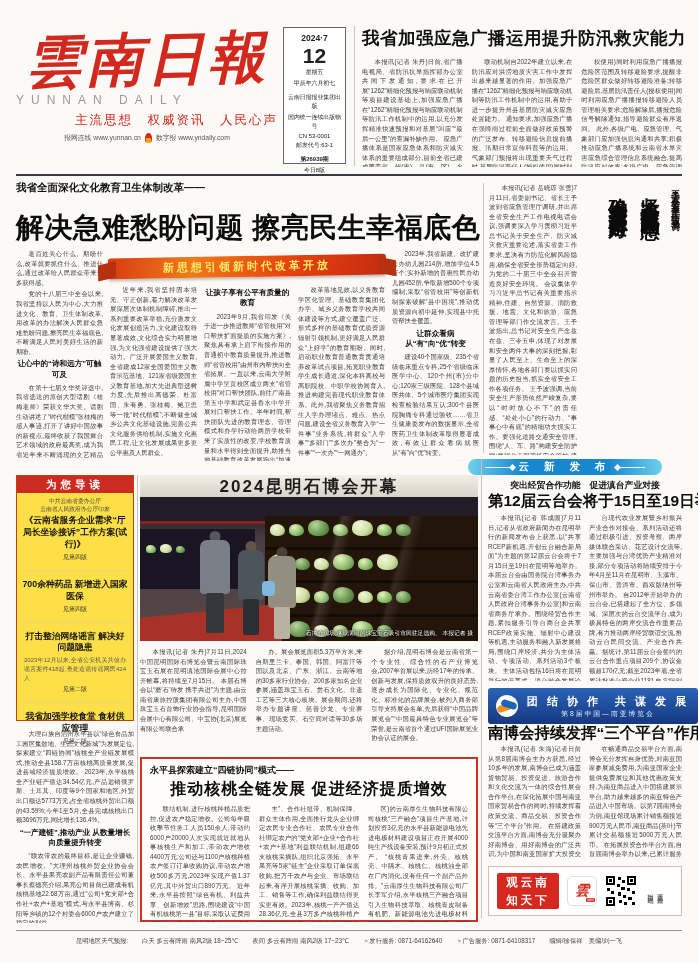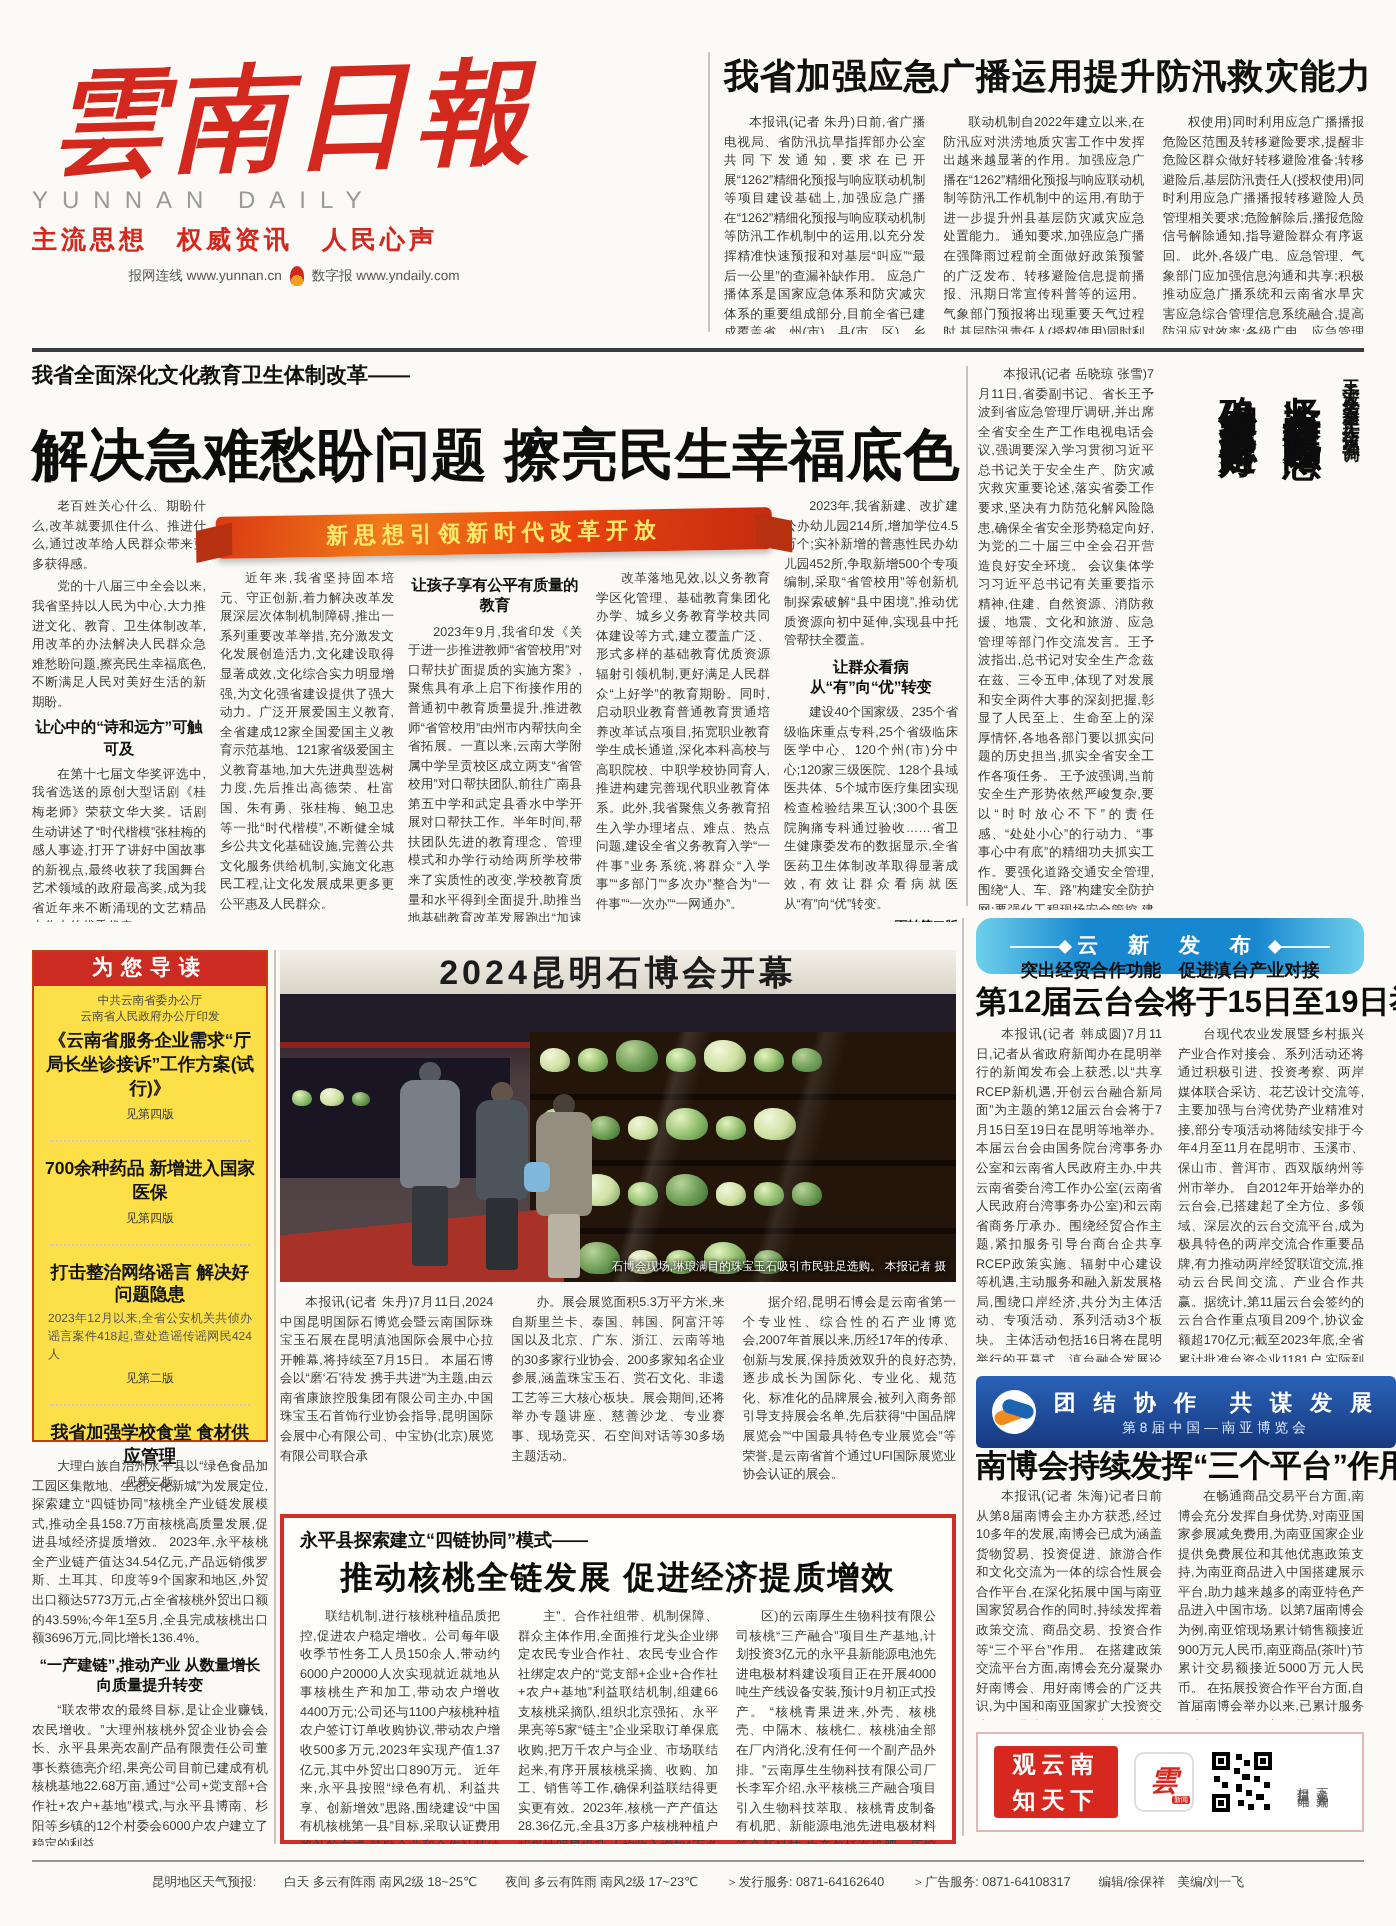--- a/index.html
+++ b/index.html
@@ -10,21 +10,21 @@
   .bodytext p{margin:0 0 2px;text-indent:2em;}
   .cols{display:flex;}
   .vline{border-left:1px solid #c9c5bd;width:0;}
   .subhead{font-weight:bold;color:#111;text-align:center;font-size:7.6px;line-height:1.35;margin:3px 0;text-indent:0;}
   .jump{font-weight:bold;text-align:right;font-size:6.3px;color:#111;text-indent:0;}
 
   
   .mast-title{font-family:"DejaVu Serif","Liberation Serif",serif;font-weight:bold;font-style:italic;
               color:#d2281e;font-size:57px;letter-spacing:4px;line-height:1;transform:rotate(-1.5deg);}
   .mast-en{color:#9a9a98;font-size:12px;letter-spacing:7px;}
-  .mast-slogan{color:#d2281e;font-weight:bold;font-size:12.5px;letter-spacing:2px;text-align:left;}
+  .mast-slogan{color:#d2281e;font-weight:normal;font-size:12.5px;letter-spacing:2px;text-align:right;}
   .mast-links{font-size:6.8px;color:#555;display:flex;align-items:center;justify-content:center;gap:4px;}
 
   .datebox{border:1px solid #666;background:#fff;text-align:center;font-size:5.9px;color:#222;
            display:flex;flex-direction:column;align-items:center;padding:5px 2px;box-sizing:border-box;gap:2px;}
   .datebox .ym{font-size:8.5px;font-weight:bold;}
   .datebox .day{font-size:21px;font-weight:bold;line-height:1;}
 
   .top-headline{font-size:17.5px;font-weight:900;color:#111;letter-spacing:0.5px;white-space:nowrap;}
 
   .lead-kicker{font-size:10.5px;font-weight:bold;color:#111;}
@@ -117,20 +117,32 @@
     <div class="mast-title" style="text-align:center;margin-top:8px;">雲南日報</div>
     <div class="mast-en" style="margin-top:6px;">YUNNAN DAILY</div>
     <div class="mast-slogan" style="margin-top:5px;">主流思想　权威资讯　人民心声</div>
     <div class="mast-links" style="margin-top:4px;">
       <span>报网连线 www.yunnan.cn</span>
       <span style="display:inline-block;width:7px;height:10px;background:radial-gradient(circle at 50% 75%,#f3a11a 0 35%,#d2281e 36% 100%);border-radius:50% 50% 40% 40%;"></span>
       <span>数字报 www.yndaily.com</span>
     </div>
   </div>
 
+  <div class="abs datebox" style="left:283px;top:27px;width:63px;height:137px;">
+    <div class="ym">2024·7</div>
+    <div class="day">12</div>
+    <div>星期五</div>
+    <div>甲辰年六月初七</div>
+    <div style="margin-top:3px;">云南日报报业集团出版</div>
+    <div>国内统一连续出版物号</div>
+    <div>CN 53-0001</div>
+    <div>邮发代号:63-1</div>
+    <div style="margin-top:3px;font-weight:bold;">第26939期</div>
+    <div>今日8版</div>
+  </div>
 
   <div class="abs vline" style="left:354px;top:26px;height:140px;"></div>
 
   <div class="abs" style="left:362px;top:26px;width:320px;height:144px;">
     <div class="top-headline">我省加强应急广播运用提升防汛救灾能力</div>
     <div class="cols" style="margin-top:7px;gap:9px;">
       <div class="bodytext" style="width:101px;height:110px;">
           <p>本报讯(记者 朱丹)日前,省广播电视局、省防汛抗旱指挥部办公室共同下发通知,要求在已开展“1262”精细化预报与响应联动机制等项目建设基础上,加强应急广播在“1262”精细化预报与响应联动机制等防汛工作机制中的运用,以充分发挥精准快速预报和对基层“叫应”“最后一公里”的查漏补缺作用。 应急广播体系是国家应急体系和防灾减灾体系的重要组成部分,目前全省已建成覆盖省、州(市)、县(市、区)、乡镇、行政村二级以上自然村的应急广播体系,各类应急广播主动发布终端超过13.6万个,“1262”精细化预报与响应</p>
         </div>
       <div class="bodytext" style="width:101px;height:110px;">
@@ -182,21 +194,21 @@
     <div class="bodytext" style="width:88px;height:272px;">
         <p>本报讯(记者 岳晓琼 张雪)7月11日,省委副书记、省长王予波到省应急管理厅调研,并出席全省安全生产工作电视电话会议,强调要深入学习贯彻习近平总书记关于安全生产、防灾减灾救灾重要论述,落实省委工作要求,坚决有力防范化解风险隐患,确保全省安全形势稳定向好,为党的二十届三中全会召开营造良好安全环境。 会议集体学习习近平总书记有关重要指示精神,住建、自然资源、消防救援、地震、文化和旅游、应急管理等部门作交流发言。王予波指出,总书记对安全生产念兹在兹、三令五申,体现了对发展和安全两件大事的深刻把握,彰显了人民至上、生命至上的深厚情怀,各地各部门要以抓实问题的历史担当,抓实全省安全工作各项任务。 王予波强调,当前安全生产形势依然严峻复杂,要以“时时放心不下”的责任感、“处处小心”的行动力、“事事心中有底”的精细功夫抓实工作。要强化道路交通安全管理,围绕“人、车、路”构建安全防护网;要强化工程现场安全管控,建设平安工地;要强化矿山安全治理,严格落实“八条硬措施”;要强化危险化学品安全治理,突出时令特点,因时因势防范化解洪涝、地质灾害、森林草原火灾等风险,坚持防抗救一体化;要强化燃气安全集中攻坚,解决好问题隐患,从根本上消除隐患、从根本上解决问题,加强预判预警和应急演练,最大限度减少灾害损失。</p>
       </div>
     <div class="vert" style="flex:1;height:272px;overflow:hidden;">
       <div class="sec-kicker">王予波在全省安全生产工作会议上强调</div>
       <div class="sec-line">坚决有力防范化解风险隐患</div>
       <div class="sec-line">确保全省安全形势稳定向好</div>
     </div>
   </div>
 
-  <div class="abs teal-banner" style="left:488px;top:459px;width:194px;height:28px;">
+  <div class="abs teal-banner" style="left:468px;top:459px;width:194px;height:16px;">
     <span class="orn l"></span>
     <span>云 新 发 布</span>
     <span class="orn r"></span>
   </div>
   <div class="abs sec2-kicker" style="left:488px;top:480px;width:194px;">突出经贸合作功能　促进滇台产业对接</div>
   <div class="abs sec2-headline" style="left:488px;top:491px;width:194px;">第12届云台会将于15日至19日举办</div>
   <div class="abs cols" style="left:488px;top:513px;width:194px;height:168px;gap:8px;">
     <div class="bodytext" style="width:93px;height:168px;">
         <p>本报讯(记者 韩成圆)7月11日,记者从省政府新闻办在昆明举行的新闻发布会上获悉,以“共享RCEP新机遇,开创云台融合新局面”为主题的第12届云台会将于7月15日至19日在昆明等地举办。 本届云台会由国务院台湾事务办公室和云南省人民政府主办,中共云南省委台湾工作办公室(云南省人民政府台湾事务办公室)和云南省商务厅承办。围绕经贸合作主题,紧扣服务引导台商台企共享RCEP政策实施、辐射中心建设等机遇,主动服务和融入新发展格局,围绕口岸经济,共分为主体活动、专项活动、系列活动3个板块。 主体活动包括16日将在昆明举行的开幕式、滇台融合发展论坛、专项活动签约暨滇台青年企业家春城沙龙、海峡两岸(云南)台商协会会长交流活动等。</p>
       </div>

